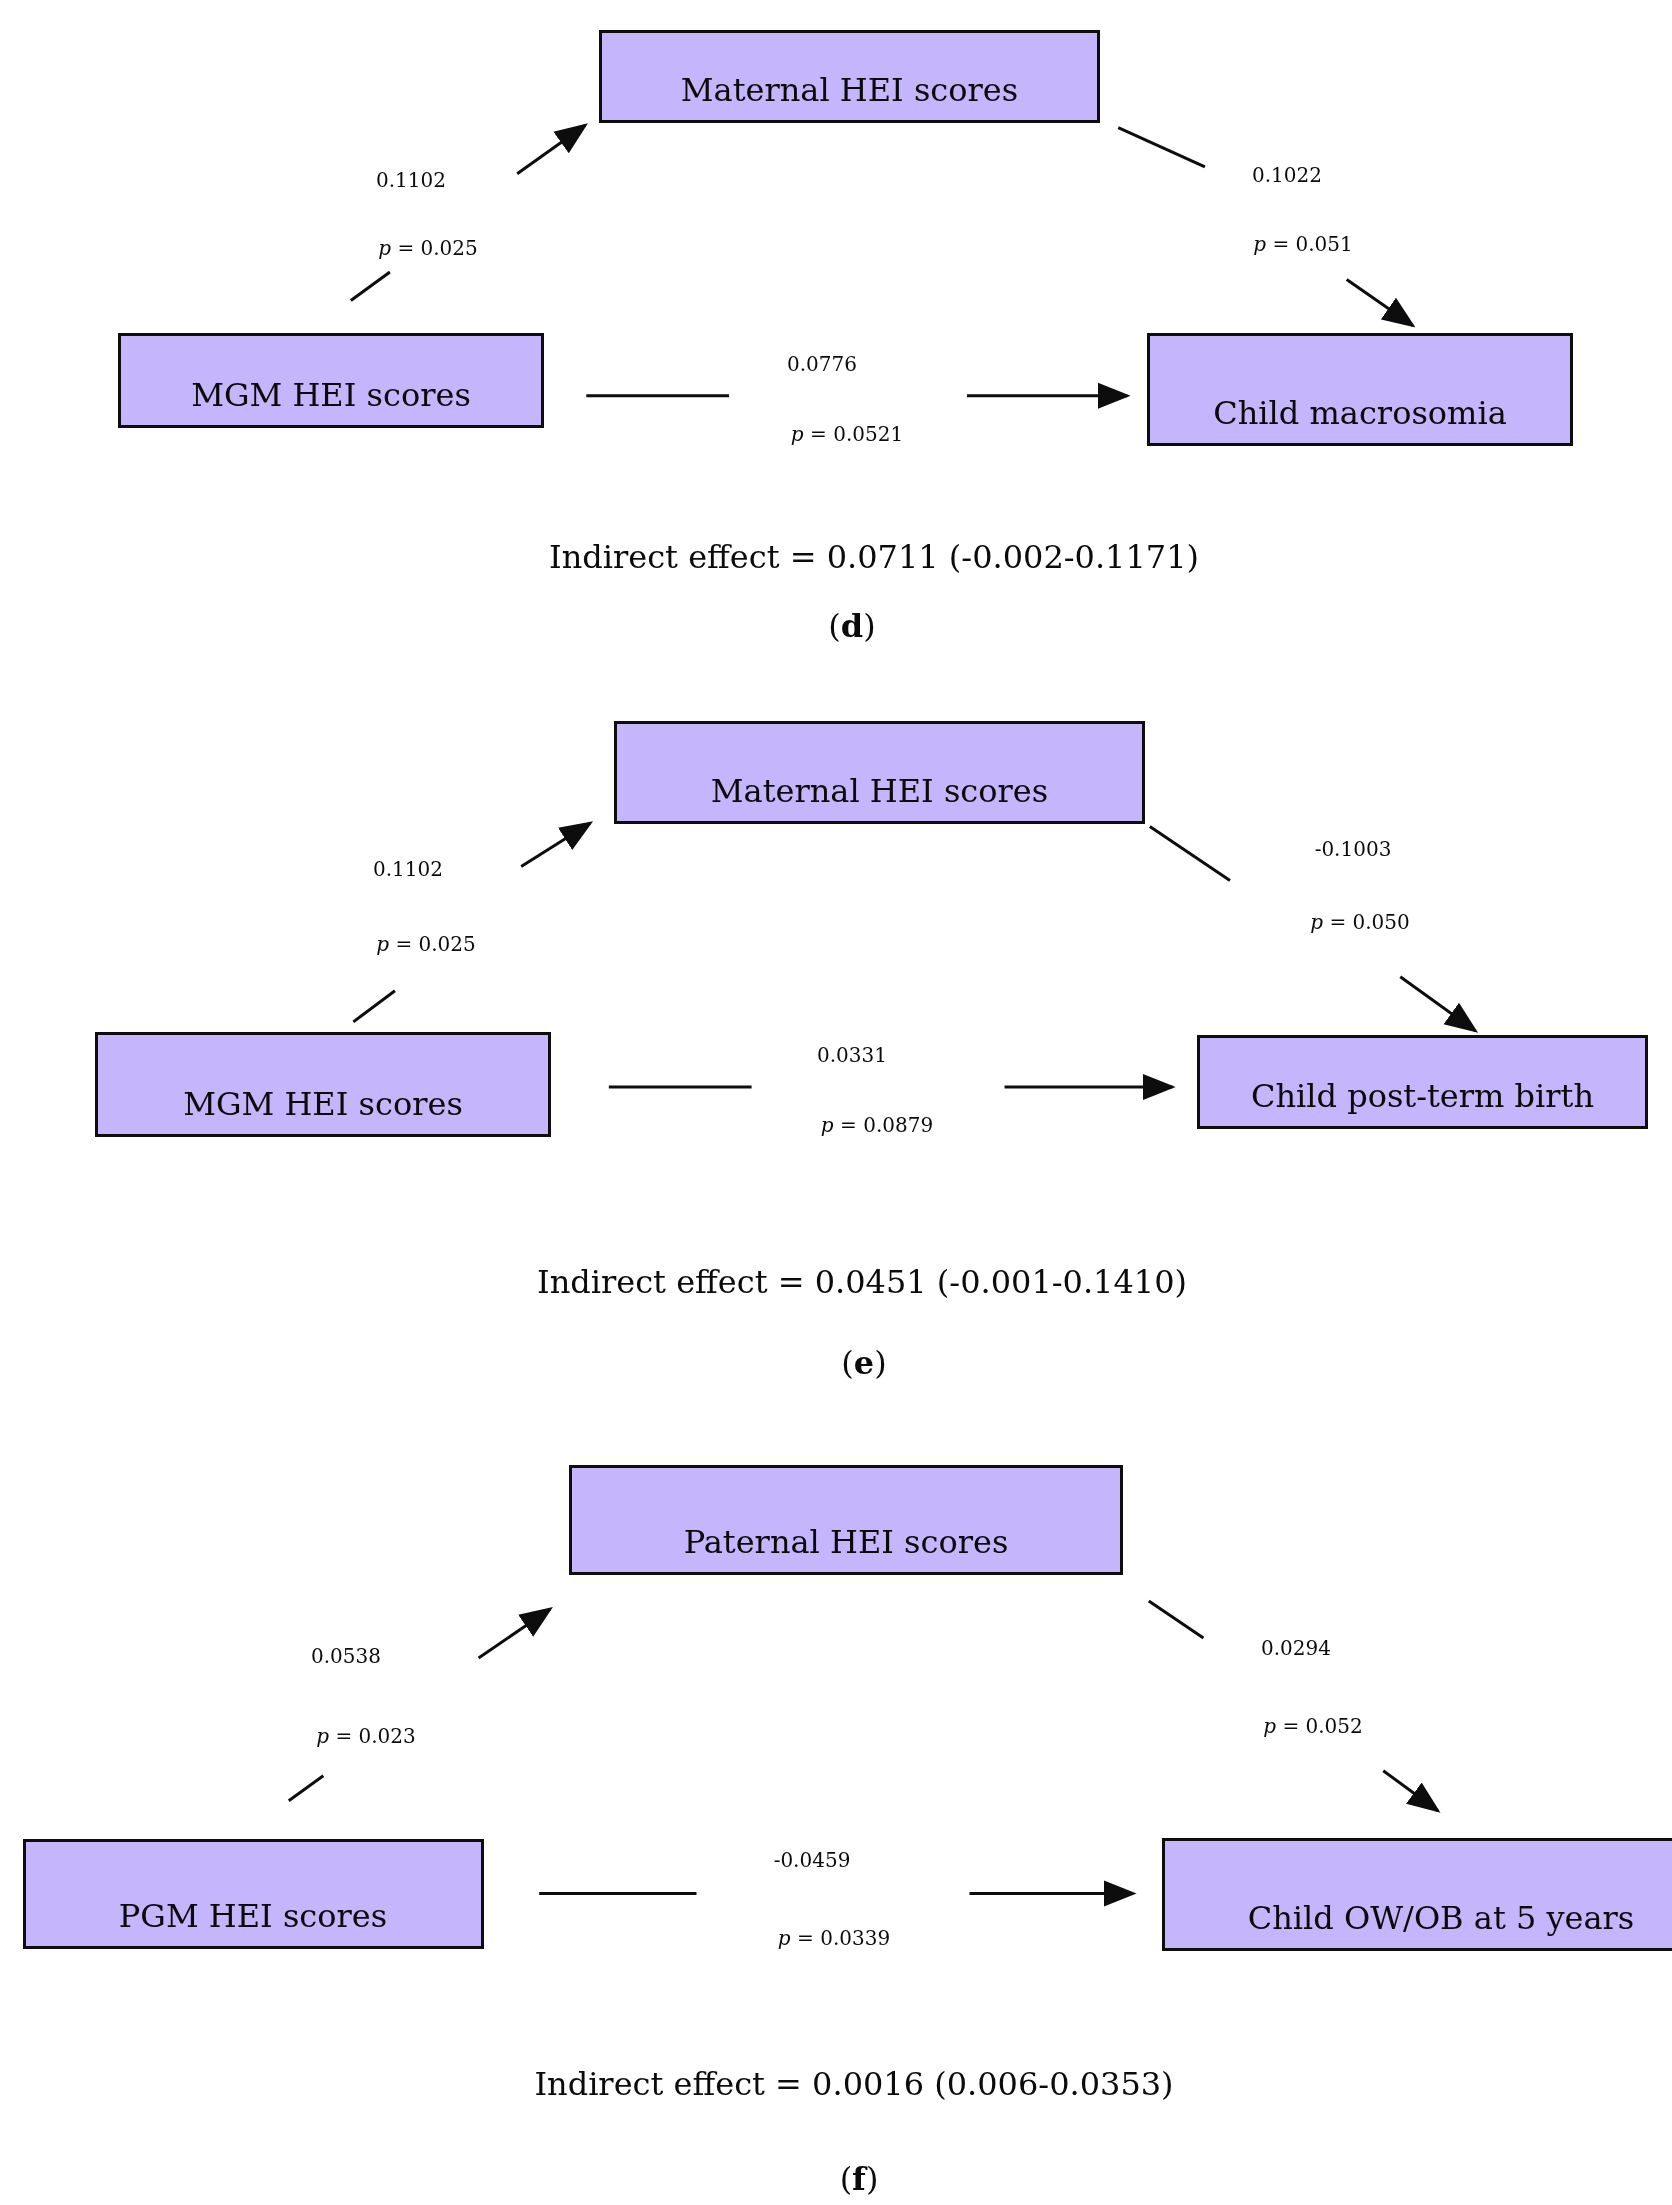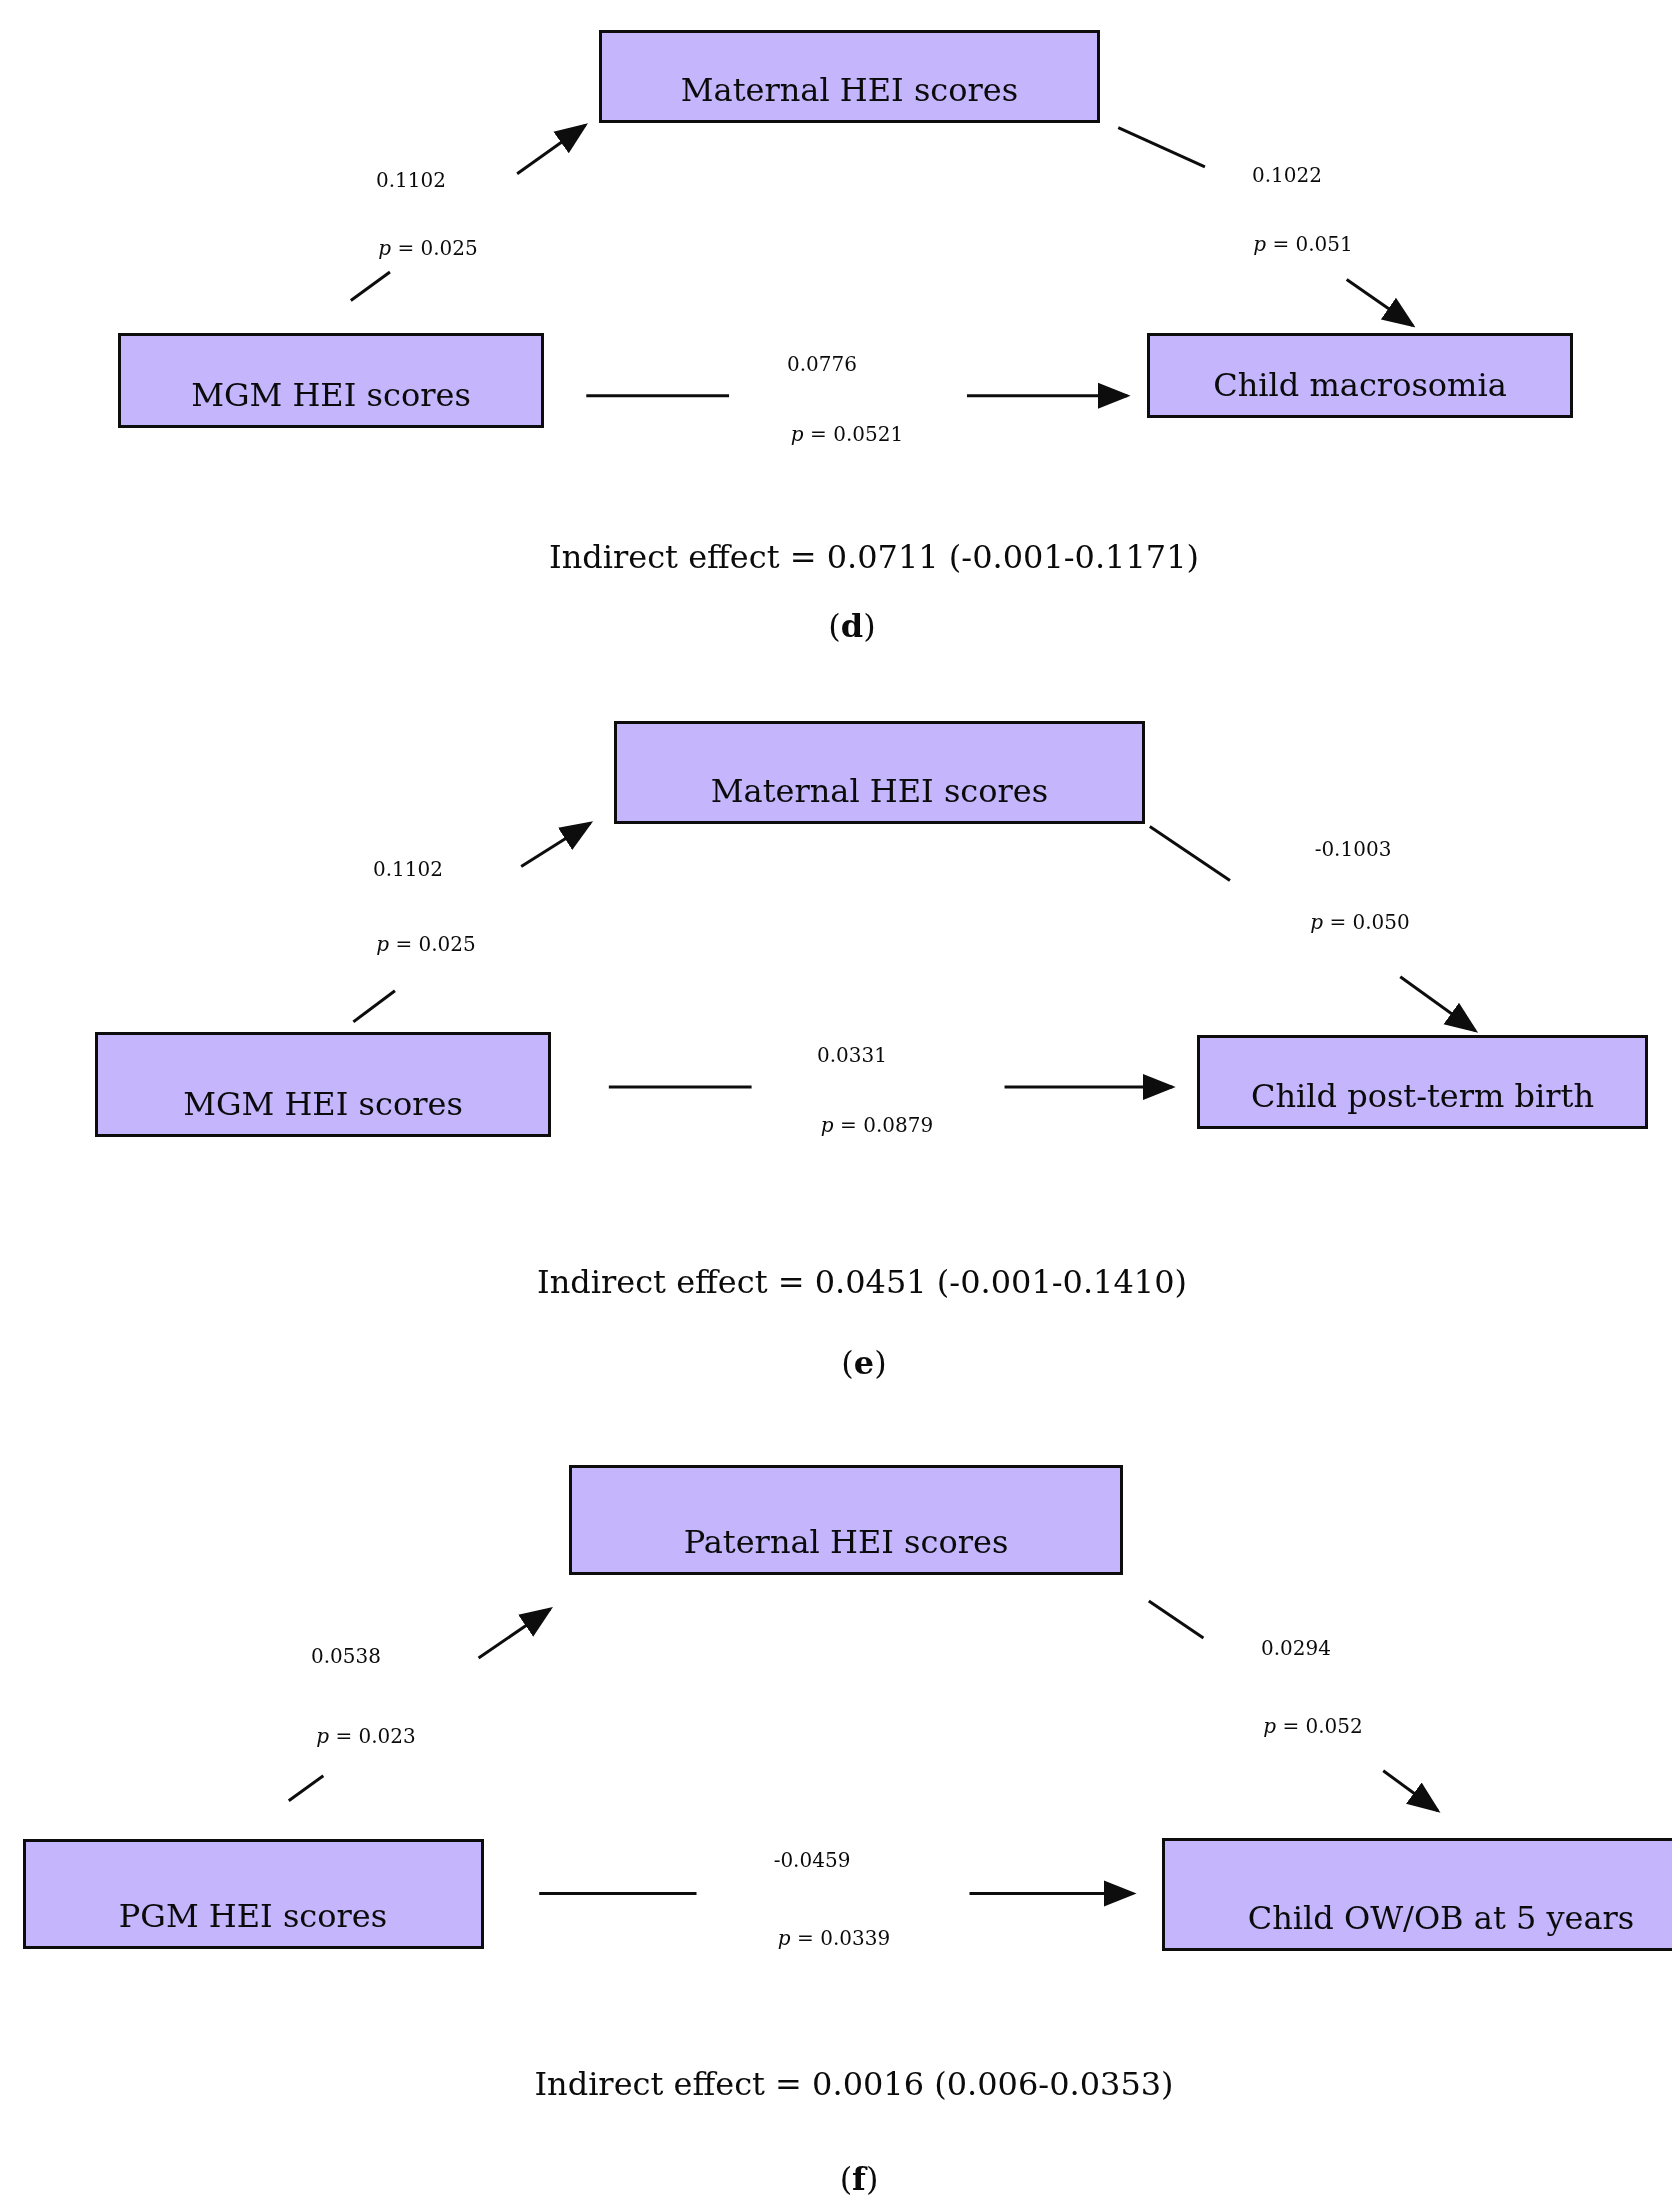--- a/index.html
+++ b/index.html
@@ -69,40 +69,40 @@
   <line x1="1935" y1="3780" x2="2262" y2="3780" marker-end="url(#ah)"></line>
 </svg>
 
 <div>
   <div class="box" style="left:599px; top:30px; width:501px; height:93px">
     <span>Maternal HEI scores</span>
   </div>
   <div class="box" style="left:118px; top:333px; width:426px; height:95px">
     <span>MGM HEI scores</span>
   </div>
-  <div class="box" style="left:1147px; top:333px; width:426px; height:85px">
+  <div class="box" style="left:1147px; top:333px; width:426px; height:113px">
     <span>Child macrosomia</span>
   </div>
 
   <div class="lbl" style="left:411px; top:180px">0.1102</div>
   <div class="lbl pval" style="left:428px; top:248px">
     <span class="sym">p</span><span> = 0.025</span>
   </div>
 
   <div class="lbl" style="left:1287px; top:175px">0.1022</div>
   <div class="lbl pval" style="left:1303px; top:244px">
     <span class="sym">p</span><span> = 0.051</span>
   </div>
 
   <div class="lbl" style="left:822px; top:364px">0.0776</div>
   <div class="lbl pval" style="left:847px; top:434px">
     <span class="sym">p</span><span> = 0.0521</span>
   </div>
 
-  <div class="lbl indirect" style="left:874px; top:557px">Indirect effect = 0.0711 (-0.001-0.1171)</div>
+  <div class="lbl indirect" style="left:874px; top:557px">Indirect effect = 0.0711 (-0.002-0.1171)</div>
   <div class="lbl panel-letter" style="left:852px; top:626px">
     <span>(</span><span class="bold">d</span><span>)</span>
   </div>
 </div>
 
 <div>
   <div class="box" style="left:614px; top:721px; width:531px; height:103px">
     <span>Maternal HEI scores</span>
   </div>
   <div class="box" style="left:95px; top:1032px; width:456px; height:105px">

